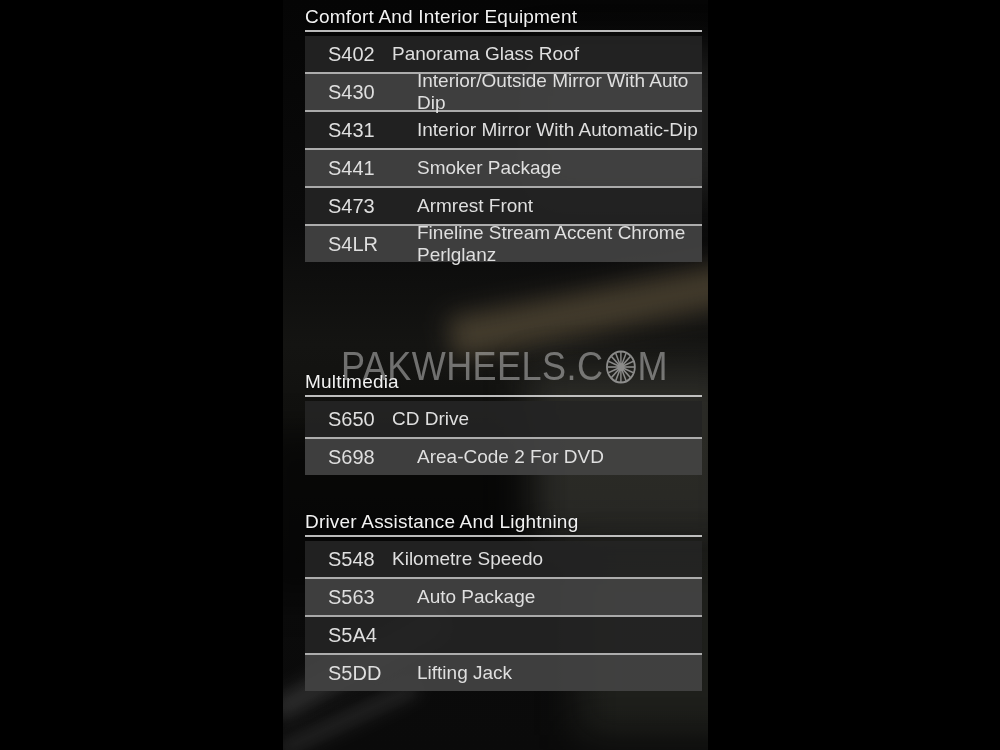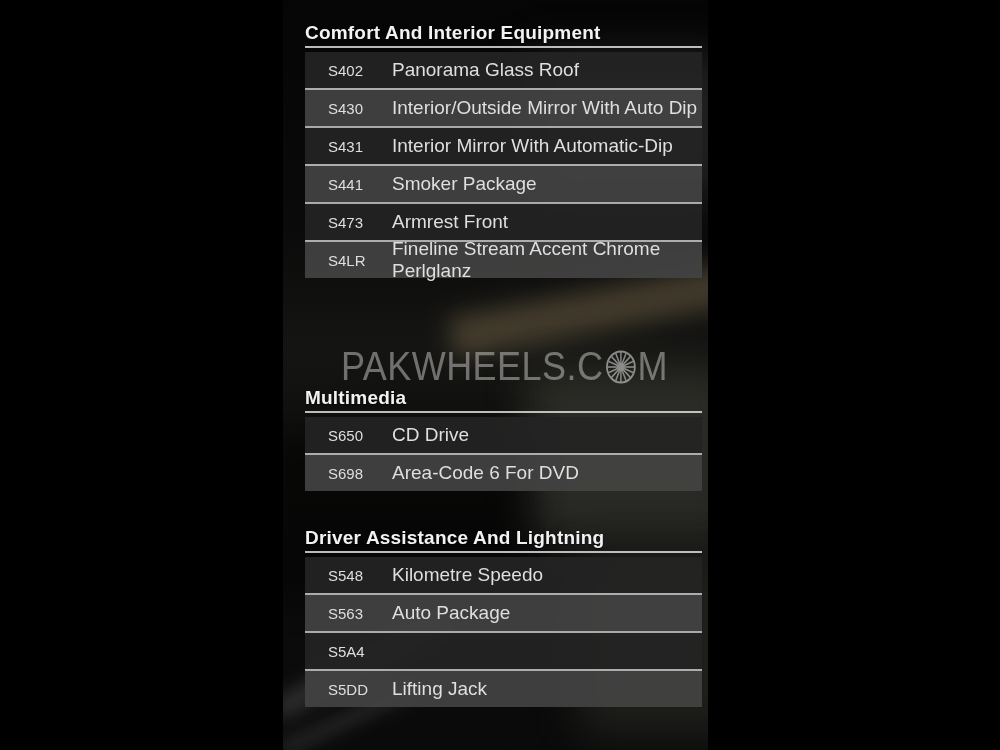--- a/index.html
+++ b/index.html
@@ -51,36 +51,36 @@
     background: rgba(110,110,110,0.28);
     transform: rotate(-25deg); filter: blur(8px);
   }
   
   .feature-list { position: absolute; left: 0; top: 0; width: 100%; height: 100%; z-index: 1; }
   .section { position: absolute; left: 22px; width: 397px; }
   .section:nth-child(1) { top: 3px; }
   .section:nth-child(2) { top: 368px; }
   .section:nth-child(3) { top: 508px; }
   .section-title {
-    margin: 16px 0 4px 0;
-    font-size: 19px; font-weight: bold; letter-spacing: 0.2px;
+    margin: 0 0 4px 0;
+    font-size: 19px; font-weight: normal; letter-spacing: 0.2px;
     color: #f2f2f2; line-height: 27px;
     border-bottom: 2px solid rgba(220,220,220,0.85);
     text-shadow: 0 1px 2px rgba(0,0,0,0.6);
   }
   .rows { width: 100%; }
   .row {
     height: 36px; display: flex; align-items: center;
     background: rgba(36,36,36,0.93);
   }
   .row:nth-child(even) { background: rgba(67,67,67,0.93); }
-  .row + .row { border-top: 2px solid rgba(185,185,185,0.9); }
+  .row + .row { border-top: 2px solid rgba(185,185,185,0.9); gap: 25px; }
   .code {
     margin-left: 23px; width: 64px; flex: 0 0 64px;
-    font-size: 15px; color: #dfdfdf;
+    font-size: 20px; color: #dfdfdf;
   }
   .desc { font-size: 19px; color: #dfdfdf; }
   
   .watermark {
     position: absolute; left: 58px; top: 346px; z-index: 5;
     display: flex; align-items: center;
     font-size: 40px; line-height: 40px; white-space: nowrap;
     color: rgba(198,198,198,0.52);
     transform: scaleX(0.9); transform-origin: left center;
     letter-spacing: 0.5px;
@@ -136,21 +136,21 @@
   <section class="section">
     <h2 class="section-title">Multimedia</h2>
     <div class="rows">
 
     <div class="row">
         <span class="code">S650</span>
         <span class="desc">CD Drive</span>
       </div>
             <div class="row">
         <span class="code">S698</span>
-        <span class="desc">Area-Code 6 For DVD</span>
+        <span class="desc">Area-Code 2 For DVD</span>
       </div>
           </div>
   </section>
 
   <section class="section">
     <h2 class="section-title">Driver Assistance And Lightning</h2>
     <div class="rows">
 
             <div class="row">
         <span class="code">S548</span>

